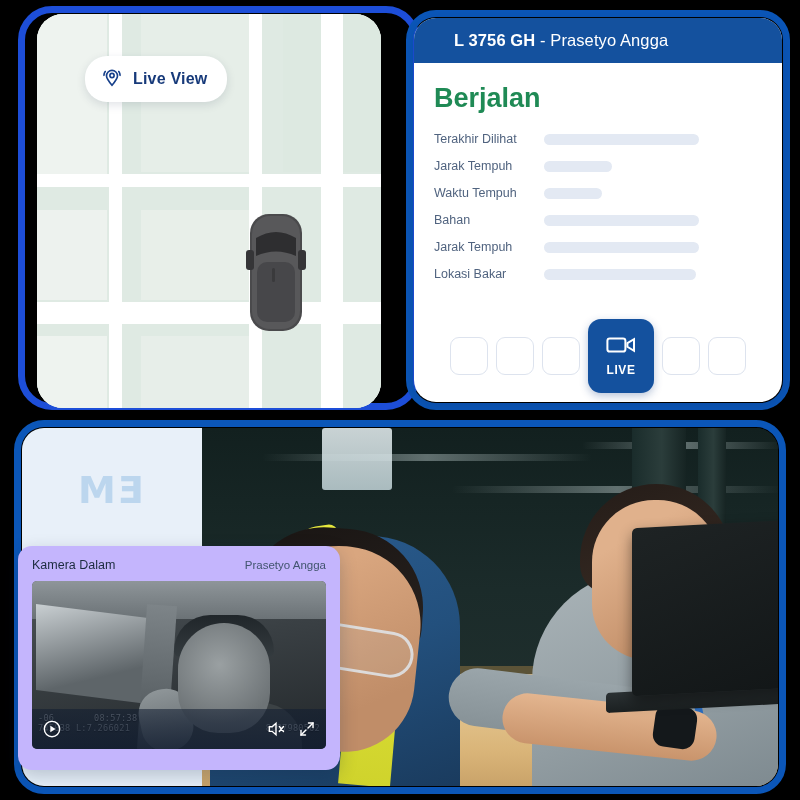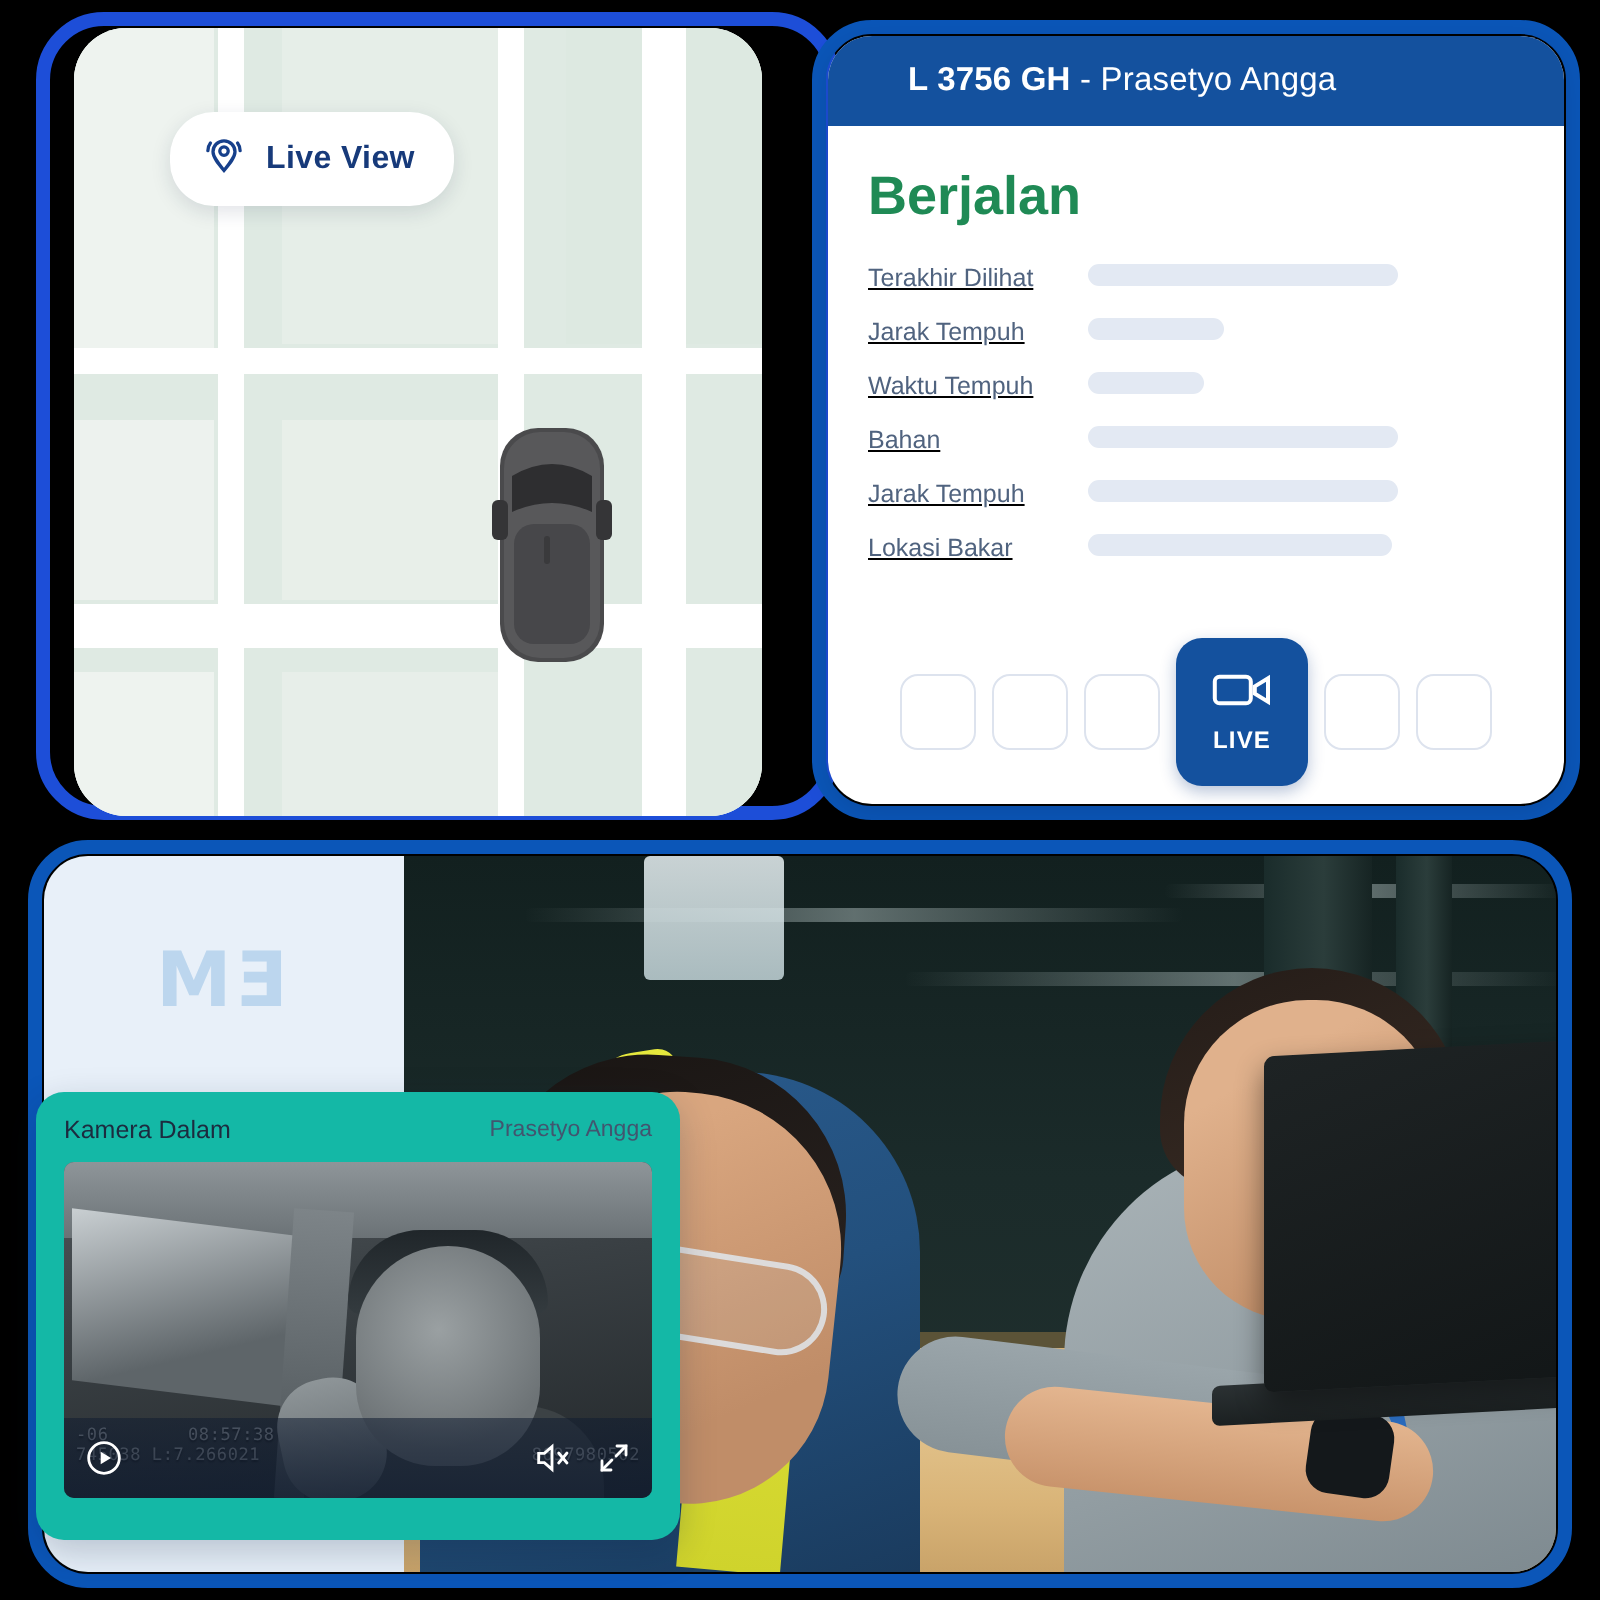--- a/index.html
+++ b/index.html
@@ -65,21 +65,21 @@
     padding: 13px 20px; font-size: 16.5px; letter-spacing:.1px;
     flex: 0 0 auto;
   }
   #panel-header .plate { font-weight: 700; margin-left: 20px; }
   #panel-header .driver { font-weight: 400; }
   #panel-body { flex:1 1 auto; padding: 16px 20px 0 20px; position:relative; }
   #status-text {
     font-size: 27px; font-weight: 700; color: #1f8a55;
     margin: 4px 0 18px 0;
   }
-  .info-row { display:flex; margin-bottom: 13px; text-decoration: underline; }
+  .info-row { display:flex; align-items:center; margin-bottom: 13px; }
   .info-label { width: 110px; font-size: 12.5px; color:#50637f; flex:0 0 110px; }
   .skel { height: 11px; border-radius: 6px; background:#e3e9f3; }
 
   
   #action-bar {
     flex: 0 0 auto; display:flex; align-items:center; justify-content:center;
     gap: 8px; padding: 0 16px 18px 16px; position:relative; height: 74px;
   }
   .act-btn {
     width: 38px; height: 38px; border-radius: 9px;
@@ -166,21 +166,21 @@
                    background: linear-gradient(160deg,#1e2324,#111516); border-radius: 5px;
                    transform: skewY(-3deg); box-shadow:0 6px 14px rgba(0,0,0,.45); }
   #laptop-base { position:absolute; left: 404px; bottom: 80px; width: 270px; height: 20px;
                  background: linear-gradient(180deg,#2b3133,#1b2021); border-radius: 4px;
                  transform: skewY(-3deg); }
 
   
   #video-card {
     position: absolute; left: 18px; top: 546px;
     width: 322px; height: 224px;
-    background: #14b8a6; border-radius: 14px;
+    background: #c4b5fd; border-radius: 14px;
     box-shadow: 0 6px 18px rgba(10,30,60,.22);
     padding: 12px 14px 14px 14px;
     overflow: hidden;
   }
   #video-card-header { display:flex; justify-content:space-between; align-items:center; margin-bottom: 9px; }
   #video-card-header .t { font-size: 12.5px; color:#1c2b3f; font-weight:500; }
   #video-card-header .d { font-size: 11.5px; color:#42556f; }
   #video-frame { position:relative; width: 294px; height: 168px; border-radius: 5px; overflow:hidden;
                  background: linear-gradient(170deg,#50565a 0%,#3a4044 40%,#23282b 100%); }
   .cab-roof { position:absolute; left:0; right:0; top:0; height: 38px;

